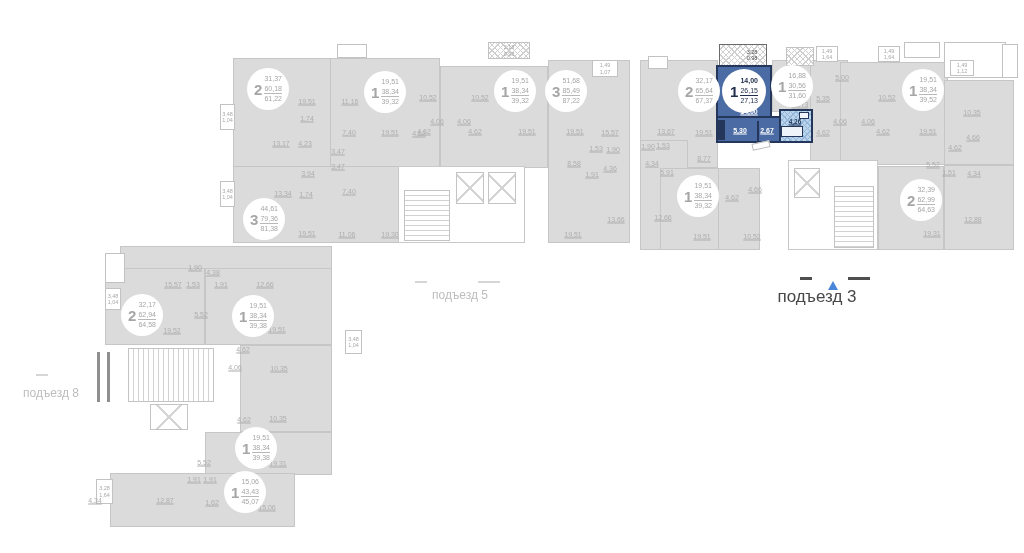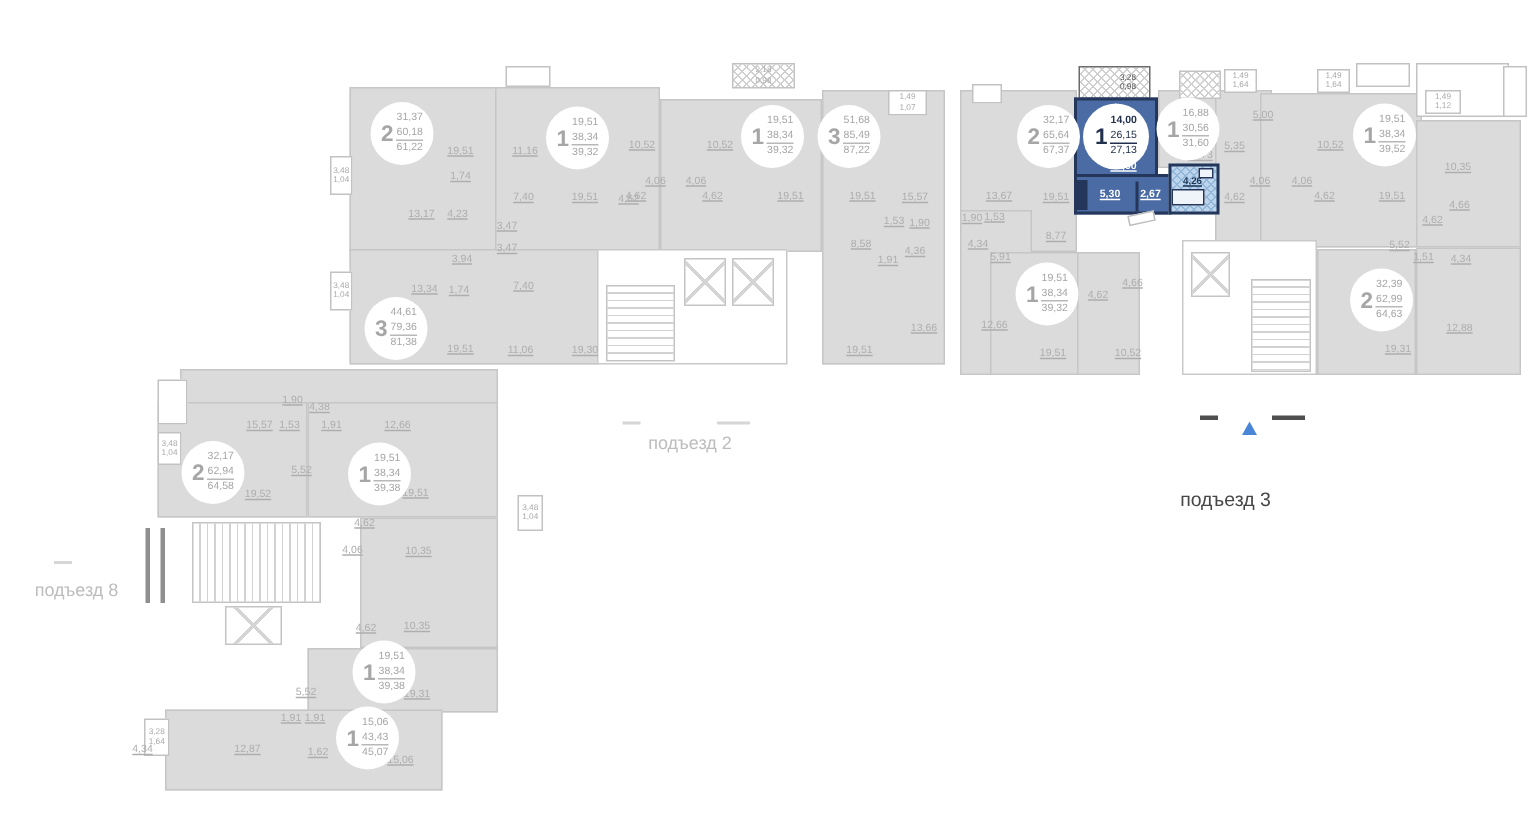--- a/index.html
+++ b/index.html
@@ -34,21 +34,21 @@
   .hl{position:absolute;box-sizing:border-box;border:2px solid #24375a;background:#4a6ba3;z-index:5;}
   .hlbath{position:absolute;box-sizing:border-box;border:2px solid #24375a;background-color:#bdd5ec;z-index:5;
         background-image:repeating-linear-gradient(45deg,transparent 0 3px,#93b7d9 3px 4px),
                          repeating-linear-gradient(-45deg,transparent 0 3px,#93b7d9 3px 4px);}
   .hlfix{position:absolute;box-sizing:border-box;border:1px solid #24375a;background:#eef4fa;z-index:7;}
   .wlbl{position:absolute;transform:translate(-50%,-50%);font-size:7px;font-weight:bold;color:#fff;
         text-decoration:underline;text-decoration-thickness:1px;z-index:8;white-space:nowrap;}
   .nlbl{position:absolute;transform:translate(-50%,-50%);font-size:6.5px;font-weight:bold;color:#1d3557;
         text-decoration:underline;z-index:8;white-space:nowrap;}
   .ent{position:absolute;transform:translate(-50%,-50%);font-size:12px;color:#bdbdbd;white-space:nowrap;}
-  .ent.dark{color:#474747;font-size:13px;margin-top:36px;}
+  .ent.dark{color:#474747;font-size:17px;}
   .tick{position:absolute;background:#d6d6d6;}
   .tick.dark{background:#4f4f4f;}
   .arrow-up{position:absolute;width:0;height:0;border-left:5px solid transparent;
         border-right:5px solid transparent;border-bottom:9px solid #4a86d8;z-index:9;}
   .vbar{position:absolute;background:#8f8f8f;}
 </style>
 </head>
 <body>
 
 <div class="plan">
@@ -354,21 +354,21 @@
   <span class="lbl" style="left:278px;top:463px">19,31</span>
   <span class="lbl" style="left:194px;top:479px">1,91</span>
   <span class="lbl" style="left:210px;top:479px">1,91</span>
   <span class="lbl" style="left:95px;top:500px">4,34</span>
   <span class="lbl" style="left:165px;top:500px">12,87</span>
   <span class="lbl" style="left:212px;top:502px">1,62</span>
   <span class="lbl" style="left:267px;top:507px">15,06</span>
 
   <div class="tick" style="left:415px;top:281px;width:12px;height:2px"></div>
   <div class="tick" style="left:478px;top:281px;width:22px;height:2px"></div>
-  <span class="ent" style="left:460px;top:295px">подъезд 2</span>
+  <span class="ent" style="left:460px;top:295px">подъезд 5</span>
 
   <div class="tick dark" style="left:800px;top:277px;width:12px;height:3px"></div>
   <div class="tick dark" style="left:848px;top:277px;width:22px;height:3px"></div>
   <div class="arrow-up" style="left:828px;top:281px"></div>
   <span class="ent dark" style="left:817px;top:297px">подъезд 3</span>
 
   <div class="tick" style="left:36px;top:374px;width:12px;height:2px"></div>
   <span class="ent" style="left:51px;top:393px">подъезд 8</span>
 
 </div>

